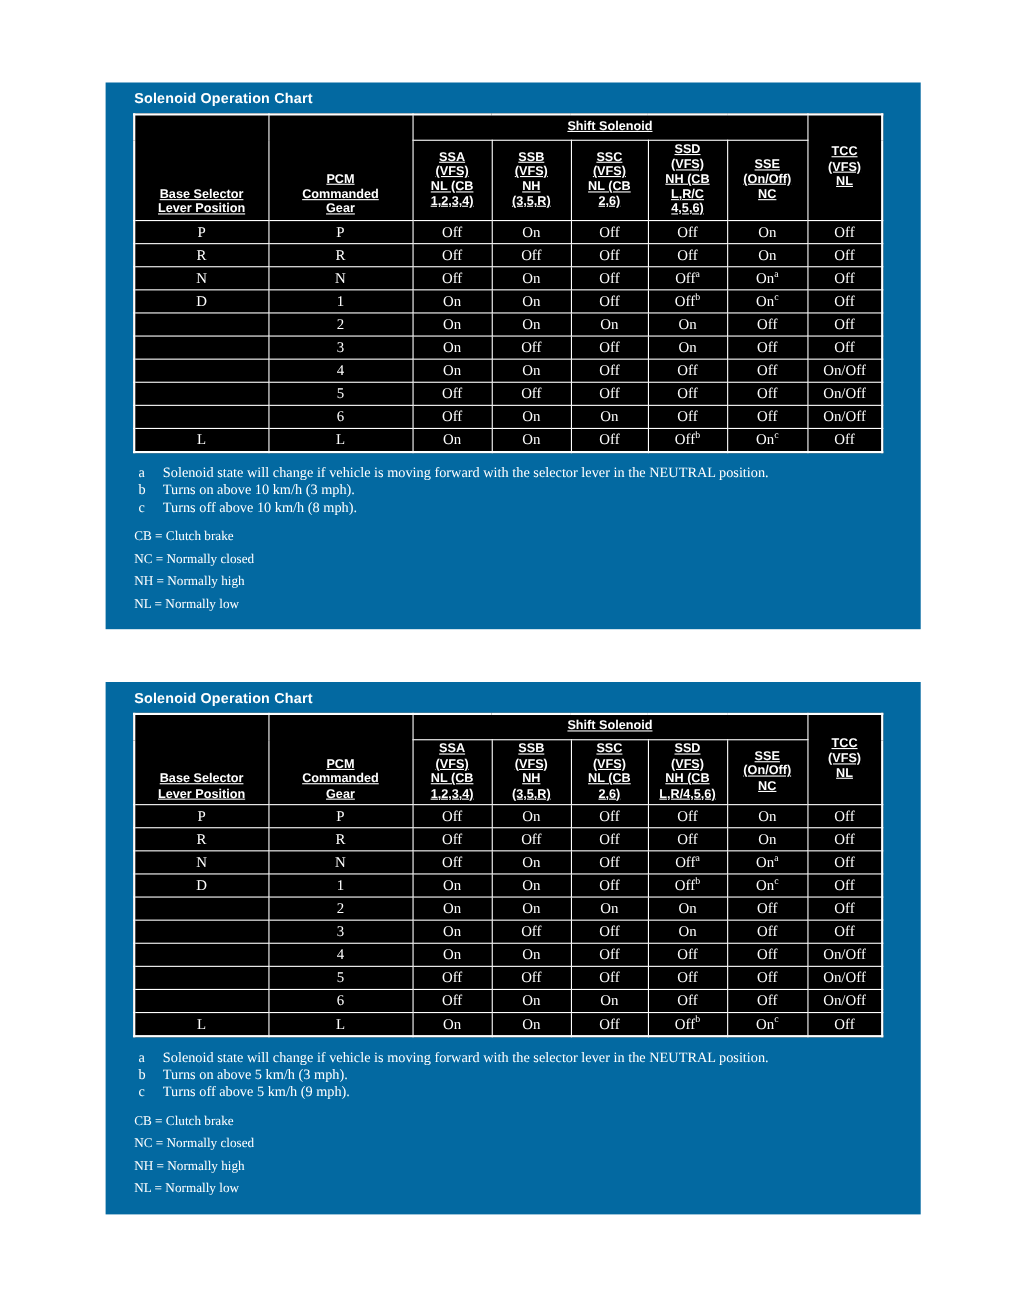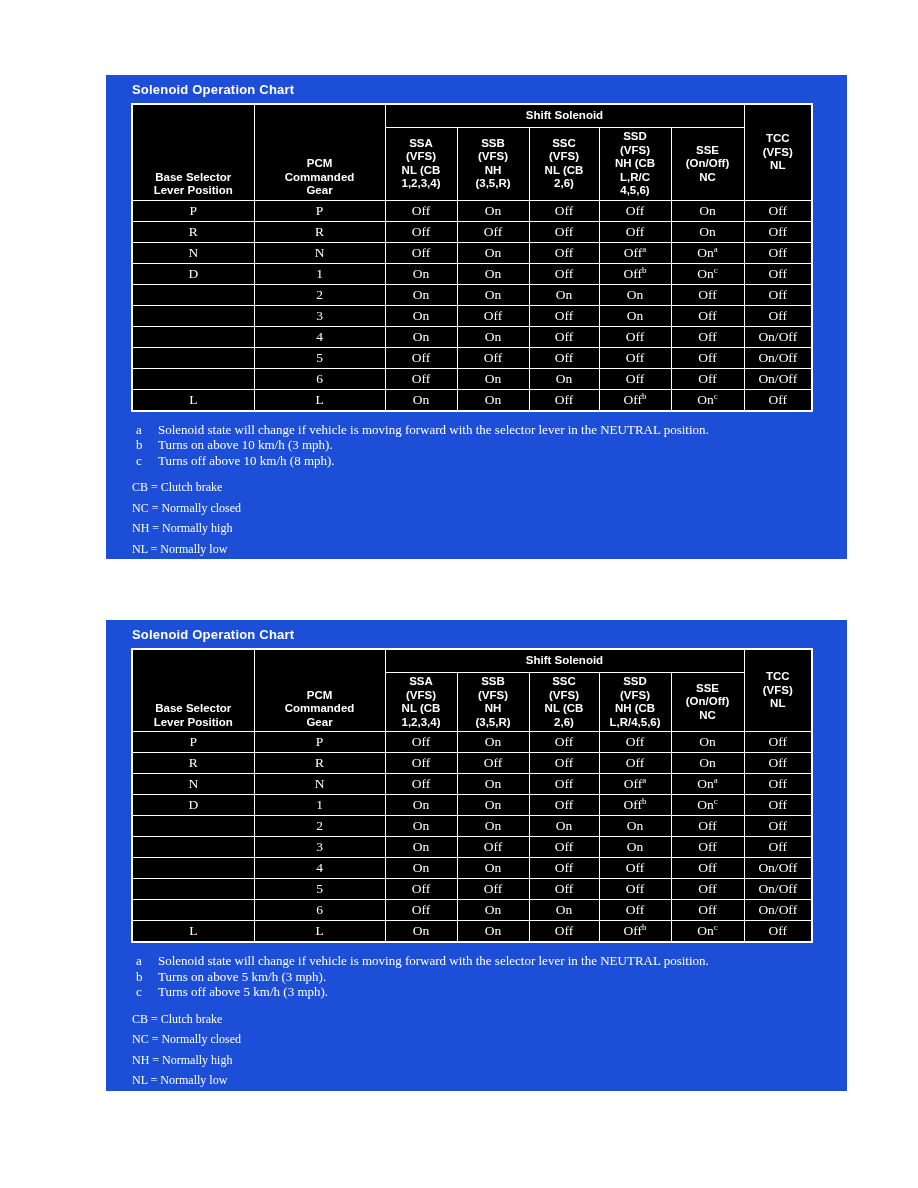--- a/index.html
+++ b/index.html
@@ -1,39 +1,39 @@
 <!DOCTYPE html>
 <html><head>
 <meta charset="utf-8">
 <style>
   html,body{margin:0;padding:0;}
   body{
     width:918px;height:1188px;background:#ffffff;position:relative;
     font-family:"Liberation Sans", sans-serif;
   }
   .panel{
-    position:absolute;left:106px;width:741px;background:#1d4ed8;color:#ffffff;
-    box-sizing:border-box;
+    position:absolute;left:96px;width:741px;background:#0369a1;color:#ffffff;
+    padding-bottom:13px;box-sizing:border-box;
   }
   .panel-1{top:75px;}
   .panel-2{top:620px;}
   .panel-title{
     font-size:13px;font-weight:bold;letter-spacing:0.2px;
     padding:7px 0 6px 26px;color:#ffffff;
   }
   table.sol{
     border-collapse:collapse;margin-left:25px;table-layout:fixed;
     border:2px solid #ffffff;background:#000000;
   }
   .sol th,.sol td{
     border:1px solid #ffffff;text-align:center;color:#ffffff;overflow:hidden;
   }
   .sol th{
     font-family:"Liberation Sans", sans-serif;font-weight:bold;
-    font-size:11.5px;line-height:13.5px;white-space:pre-line;padding:2px 1px;
+    font-size:11.5px;line-height:13.5px;white-space:pre-line;padding:2px 1px;text-decoration:underline;
   }
   .h-band{height:18px;vertical-align:middle;}
   .h-left{vertical-align:bottom;padding-bottom:6px;margin-top:11px;}
   .h-sub{vertical-align:middle;padding:6px 1px;}
   .h-right{vertical-align:middle;}
   .sol td{
     font-family:"Liberation Serif", serif;font-size:13.5px;height:20px;padding:0 2px;
   }
   sup{font-size:9px;line-height:0;vertical-align:super;}
   .footnotes{
@@ -378,21 +378,21 @@
     <div class="footnote">
       <span class="fn-marker">a</span>
       <span class="fn-text">Solenoid state will change if vehicle is moving forward with the selector lever in the NEUTRAL position.</span>
     </div>
     <div class="footnote">
       <span class="fn-marker">b</span>
       <span class="fn-text">Turns on above 5 km/h (3 mph).</span>
     </div>
     <div class="footnote">
       <span class="fn-marker">c</span>
-      <span class="fn-text">Turns off above 5 km/h (3 mph).</span>
+      <span class="fn-text">Turns off above 5 km/h (9 mph).</span>
     </div>
   </div>
   <div class="abbrevs">
     <div>CB = Clutch brake</div>
     <div>NC = Normally closed</div>
     <div>NH = Normally high</div>
     <div>NL = Normally low</div>
   </div>
 </div>
 

